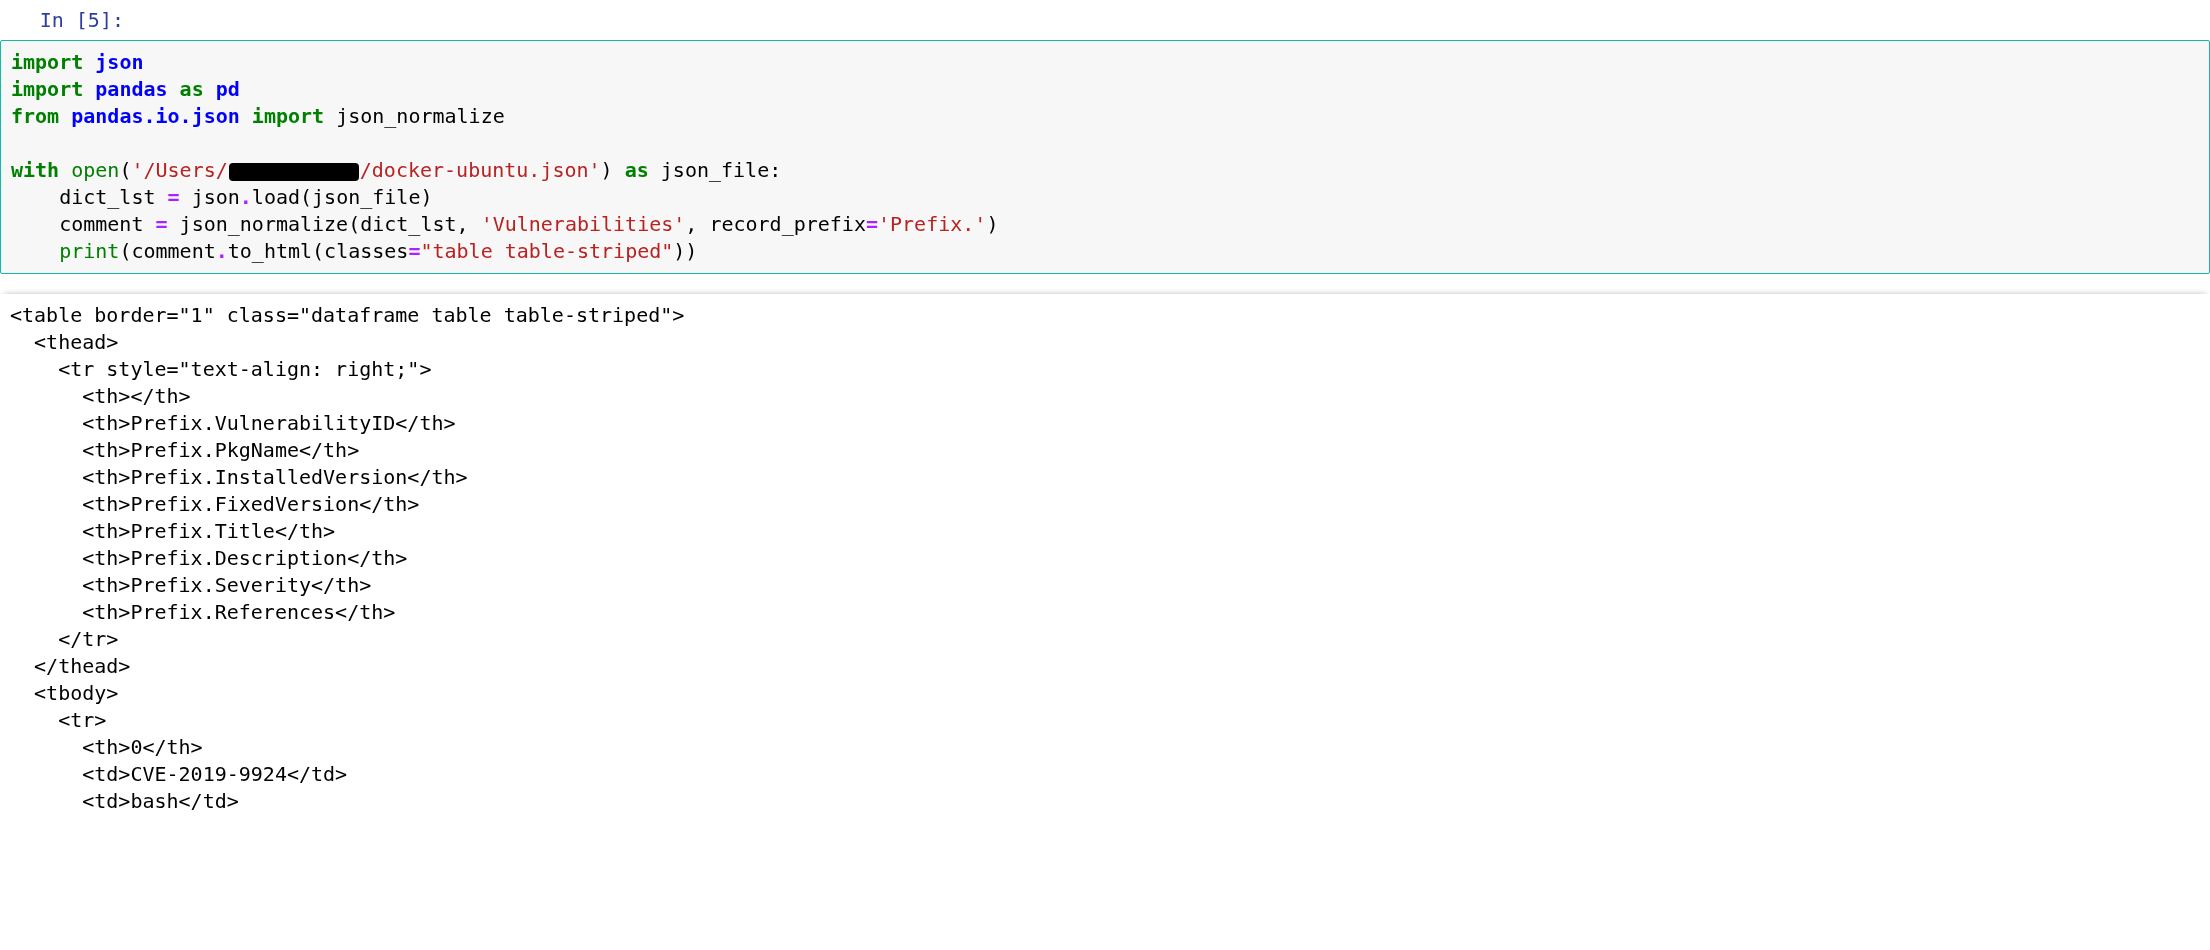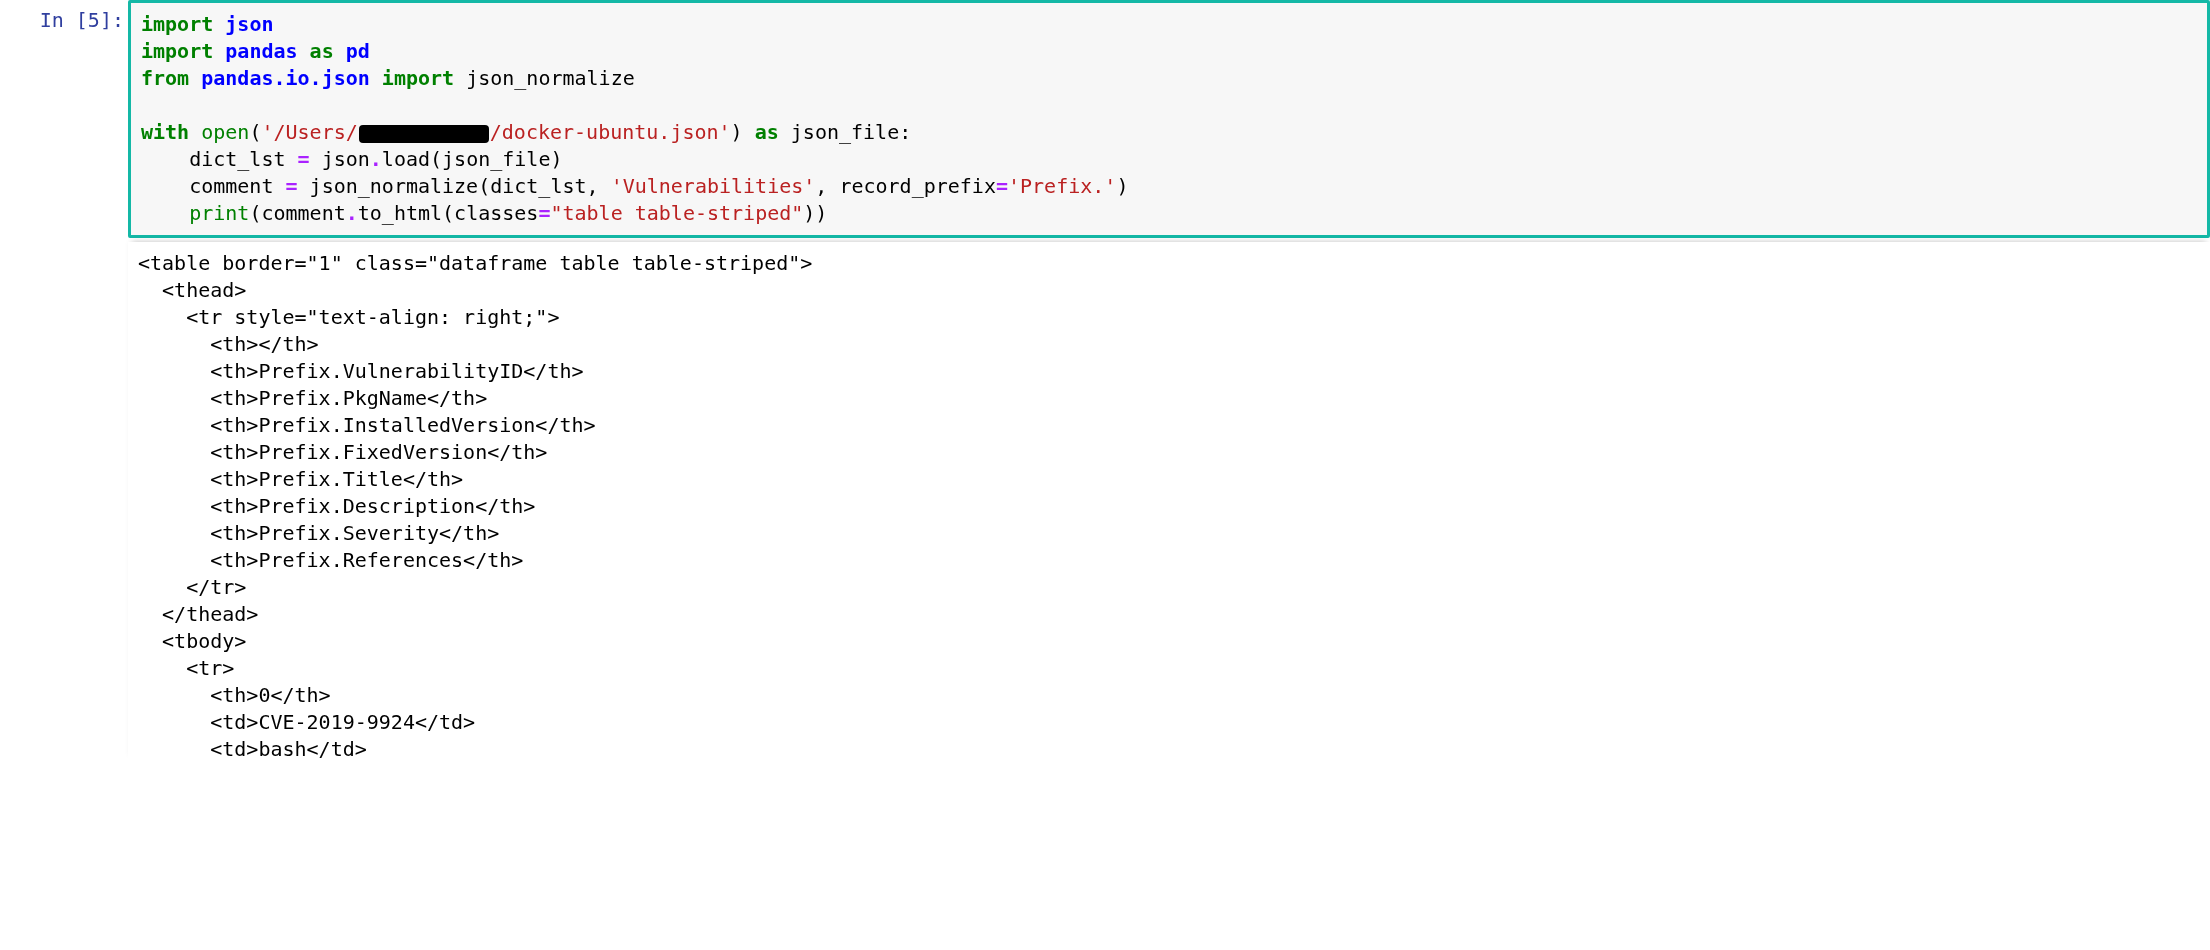--- a/index.html
+++ b/index.html
@@ -5,38 +5,39 @@
   body {
     margin: 0;
     padding: 0;
     font-family: "Helvetica Neue", Helvetica, Arial, sans-serif;
     background: #ffffff;
     font-size: 20px;
   }
   .cell {
     display: flex;
     width: 100%;
+    flex-direction: column;
   }
   .prompt {
     width: 128px;
     min-width: 128px;
     padding: 8px 4px 8px 0;
     text-align: right;
     font-family: Menlo, Monaco, "DejaVu Sans Mono", "Courier New", monospace;
     font-size: 20px;
     color: #303F9F;
     box-sizing: border-box;
   }
   .prompt-in {
     color: #303F9F;
   }
   .input-area {
     flex: 1;
     background: #f7f7f7;
-    border: 3px solid #14b8a6;
+    border: 1px solid #14b8a6;
     border-radius: 2px;
     padding: 8px 10px;
     font-family: Menlo, Monaco, "DejaVu Sans Mono", "Courier New", monospace;
     font-size: 20px;
     line-height: 1.35;
     white-space: pre;
     overflow-x: auto;
   }
   .output-area {
     flex: 1;

